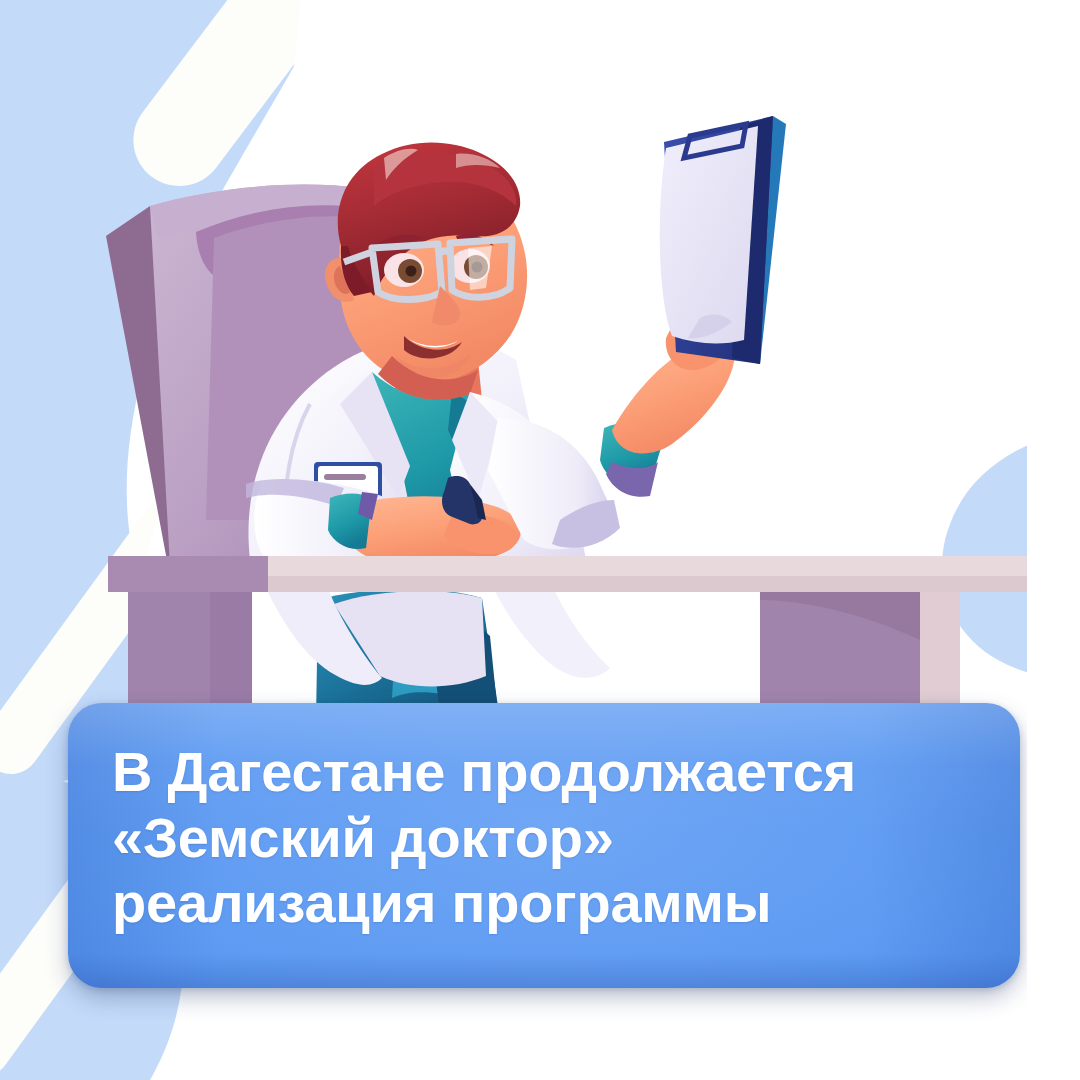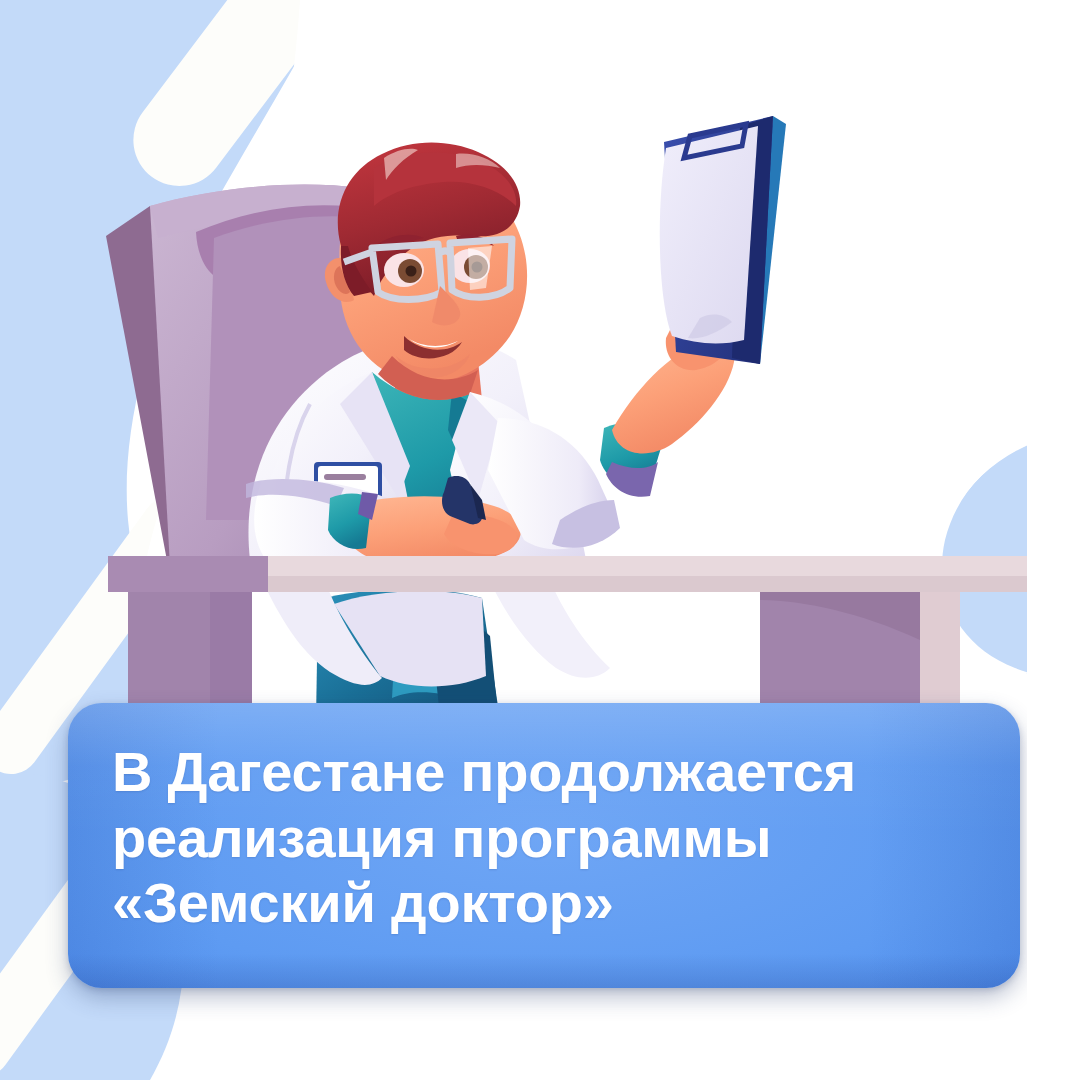--- a/index.html
+++ b/index.html
@@ -279,18 +279,18 @@
       <path fill="#a184ab" d="M760,592 L920,592 L920,720 L760,720 Z"></path>
       <path fill="#97799f" d="M760,592 L920,592 L920,640 C860,612 800,600 760,600 Z"></path>
       <path fill="#e0ccd2" d="M920,592 L960,592 L960,720 L920,720 Z"></path>
     </g>
   </svg>
 
   <div class="banner">
     <div class="banner-gloss"></div>
     <div class="banner-text">
       <span class="banner-line">В Дагестане продолжается</span>
+      <span class="banner-line">«Земский доктор»</span>
       <span class="banner-line">реализация программы</span>
-      <span class="banner-line">«Земский доктор»</span>
     </div>
   </div>
 
 </div>
 
 </body></html>

